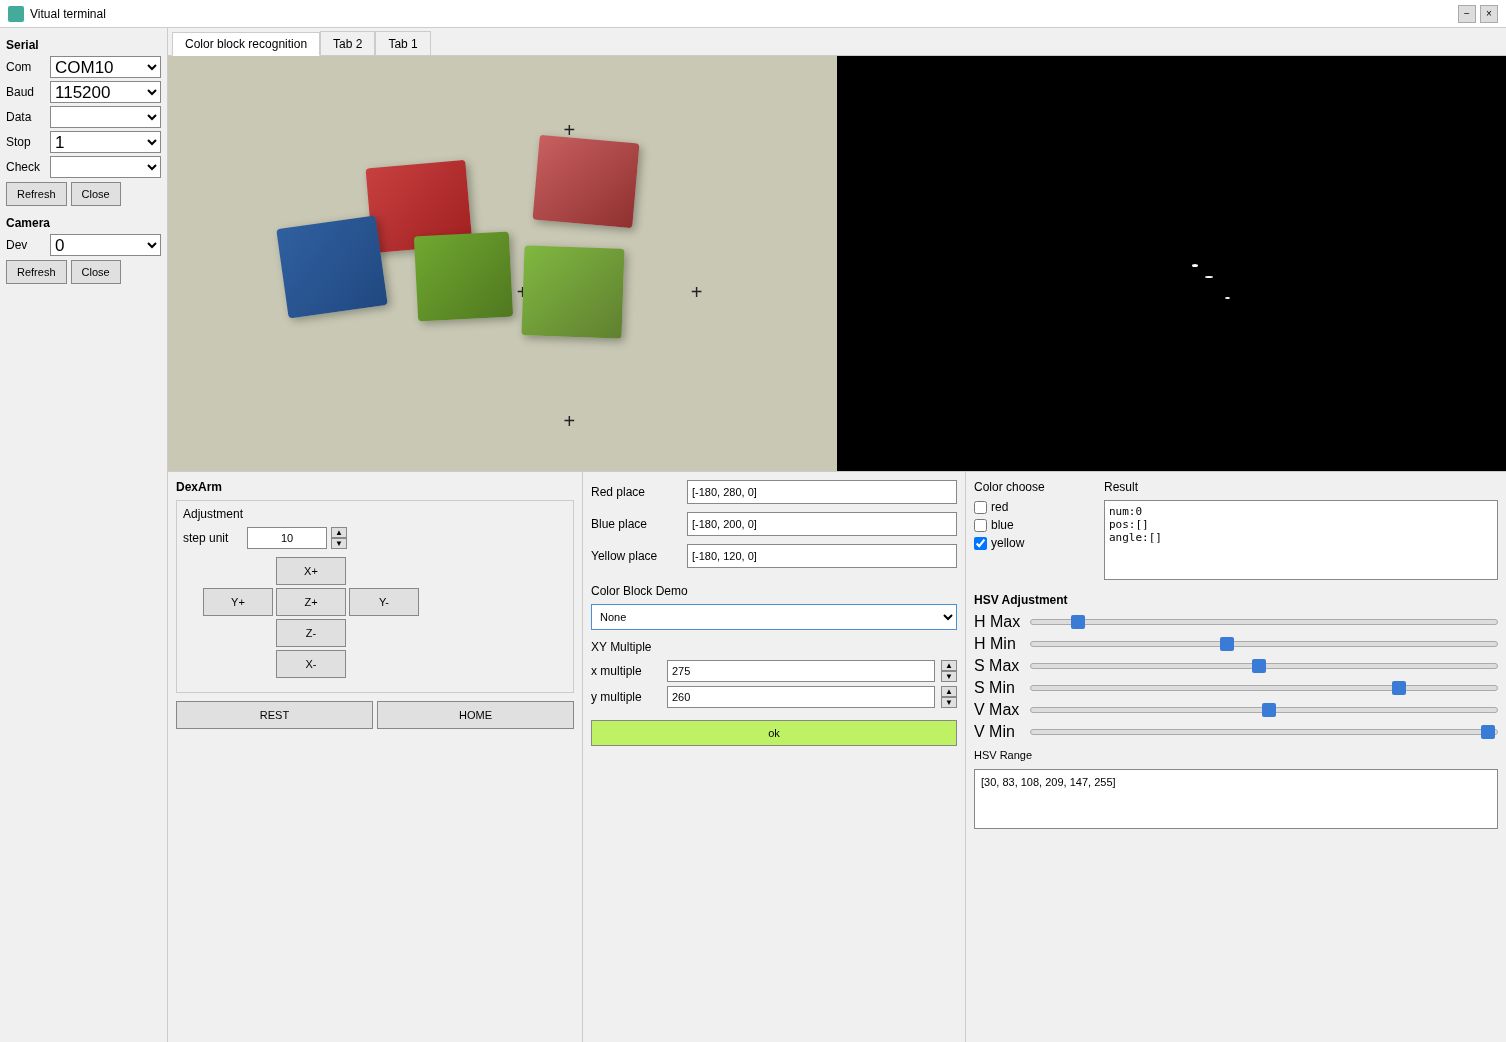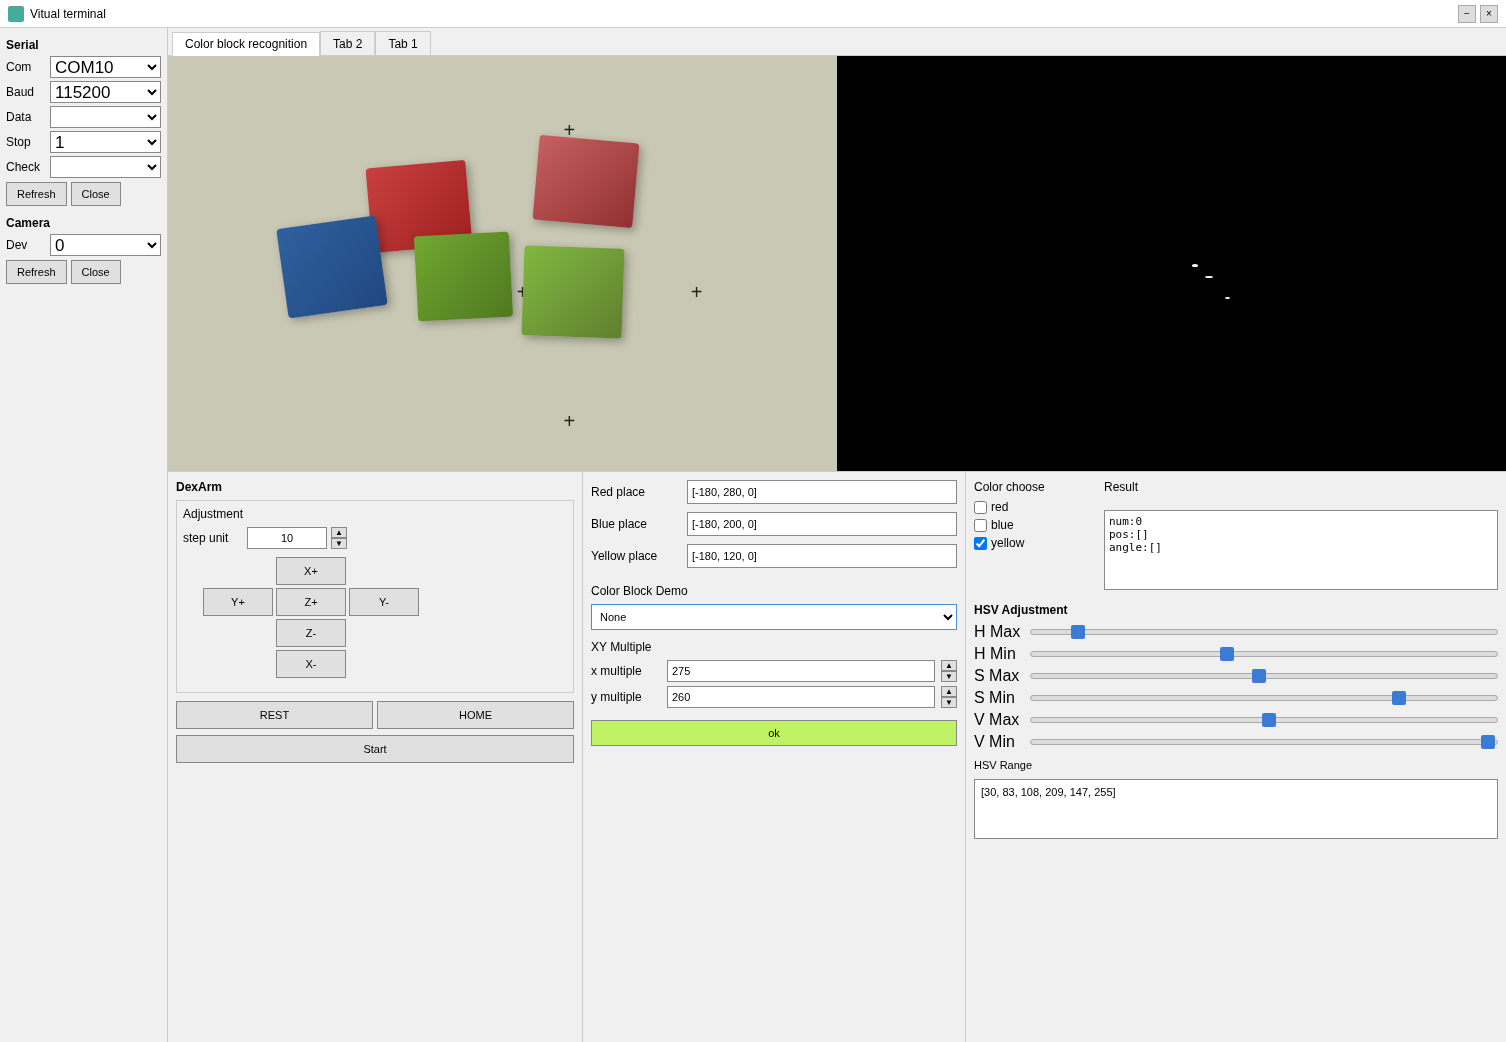--- a/index.html
+++ b/index.html
@@ -360,21 +360,21 @@
     .checkbox-row {
       display: flex;
       align-items: center;
       gap: 4px;
       margin-bottom: 4px;
     }
     .result-box {
       flex: 1;
     }
     .result-title {
-      margin-bottom: 16px;
+      margin-bottom: 6px;
     }
     .result-textarea {
       width: 100%;
       height: 80px;
       border: 1px solid #888;
       padding: 4px;
       font-size: 11px;
       background: white;
       resize: none;
       font-family: monospace;
@@ -559,21 +559,20 @@
               <div></div>
               <div></div>
               <button class="jog-btn">X-</button>
               <div></div>
             </div>
           </div>
           <div class="action-row">
             <button class="action-btn">REST</button>
             <button class="action-btn">HOME</button>
           </div>
-          <button class="start-btn">Start</button>
         </div>
 
         <div class="place-panel">
           <div class="place-row">
             <span class="place-label">Red place</span>
             <input class="place-input" type="text" value="[-180, 280, 0]" style="">
           </div>
           <div class="place-row">
             <span class="place-label">Blue place</span>
             <input class="place-input" type="text" value="[-180, 200, 0]" style="">

